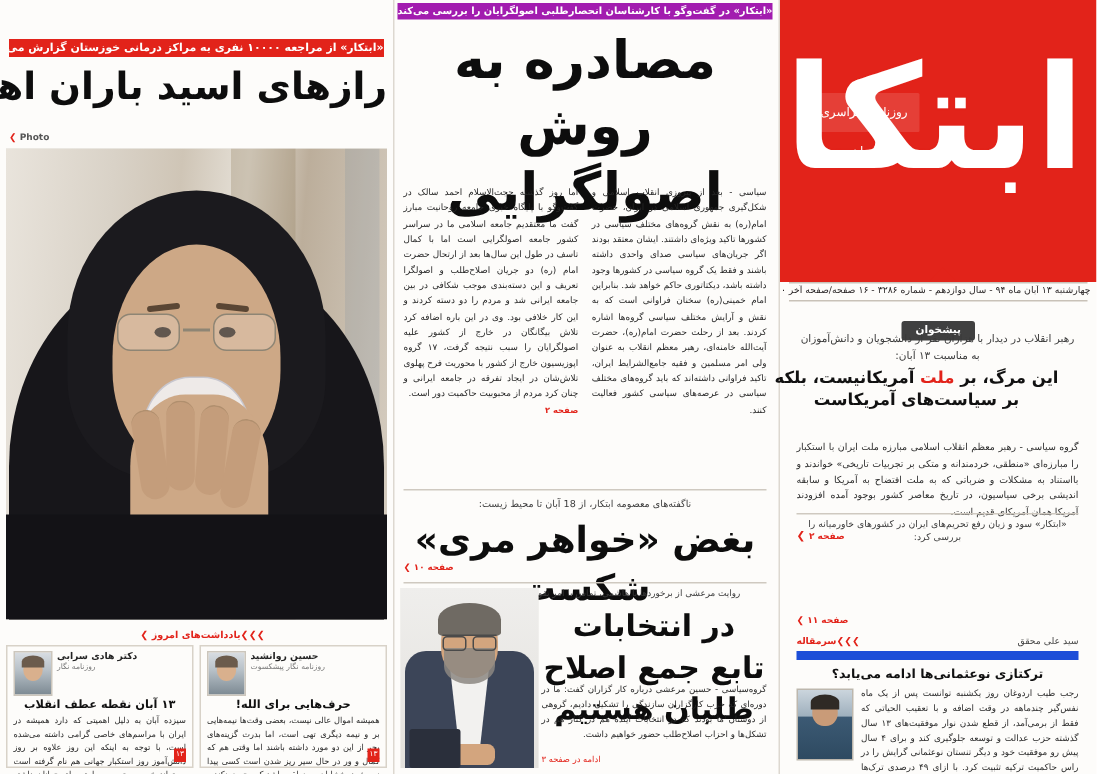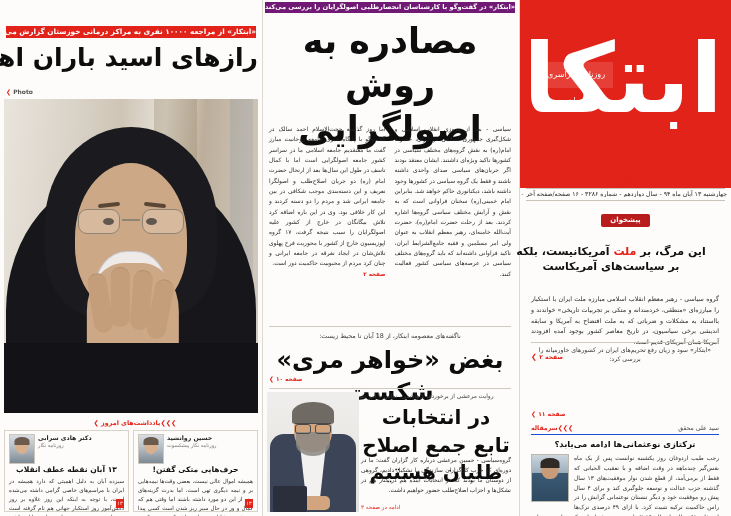--- a/index.html
+++ b/index.html
@@ -61,21 +61,21 @@
     padding: 0 4px;
     white-space: nowrap;
     overflow: hidden;
   }
   .dateline-rule { position: absolute; top: 188px; right: 6px; width: 199px; height: 1px; background: #c9c2b8; }
   .dateline-rule2 { position: absolute; top: 200px; right: 6px; width: 199px; height: 1px; background: #c9c2b8; }
 
   
   .badge {
     display: inline-block;
-    background: #b91c1c; color: #fff;
+    background: #404040; color: #fff;
     font-size: 7px; font-weight: bold;
     padding: 2px 9px 3px; border-radius: 2px;
     letter-spacing: -0.2px;
   }
   .rc-badge-wrap { position: absolute; top: 207px; right: 0; width: 211px; text-align: center; }
 
   .rc-kicker {
     position: absolute; top: 221px; right: 14px; width: 184px;
     font-size: 7px; color: #3a3a3a; line-height: 1.55;
     text-align: center;
@@ -120,21 +120,21 @@
   .edit-hdr {
     position: absolute; top: 424px; right: 12px; width: 188px;
     display: flex; justify-content: space-between; align-items: center;
     font-size: 6.2px; color: #444;
   }
   .edit-hdr .left { color: #444; }
   .edit-hdr .right { color: #e2231a; font-weight: bold; }
   .edit-hdr .right::before { content: "\276F\276F\276F "; }
   .edit-box {
     position: absolute; top: 434px; right: 12px; width: 188px; height: 76px;
-    border-top: 1px solid #1d4ed8;
+    border-top: 6px solid #1d4ed8;
     padding-top: 4px;
   }
   .edit-title {
     font-size: 8.4px; font-weight: bold; color: #111;
     text-align: center; line-height: 1.4; margin-bottom: 3px;
   }
   .edit-photo {
     float: left; width: 38px; height: 48px; margin: 0 5px 3px 0;
     background: linear-gradient(180deg,#cbd5dd 0%,#9fb0bd 38%,#3c5a74 39%,#2e4a61 100%);
     border: 1px solid #bdb7ad;
@@ -152,21 +152,21 @@
     width: 19px; height: 10px; border-radius: 50% 50% 0 0;
     background: #2f2a25;
   }
   .edit-body {
     font-size: 5.9px; color: #2a2a2a; line-height: 1.68; text-align: justify;
   }
 
   
   .mid-banner {
     position: absolute; top: 2px; right: 4px; width: 250px; height: 11px;
-    background: #701a75; color: #fff;
+    background: #a21caf; color: #fff;
     font-size: 6.6px; font-weight: bold; line-height: 11px;
     text-align: center; letter-spacing: -0.3px; white-space: nowrap; overflow: hidden;
   }
   .mid-watermark {
     position: absolute; top: 15px; right: 86px;
     width: 92px; height: 22px;
     background: rgba(226,35,26,0.25);
     color: rgba(255,255,255,0.7);
     font-size: 19px; font-weight: bold; text-align: center; line-height: 22px;
     overflow: hidden;
@@ -454,21 +454,21 @@
     <div class="notes-wrap">
 
       <div class="note">
         <div class="note-meta">
           <div class="note-author">
             <span>حسین روانشید</span>
             <span class="note-role">روزنامه نگار پیشکسوت</span>
           </div>
           <div class="note-avatar"></div>
         </div>
-        <div class="note-title">حرف‌هایی متکی گفتن!</div>
+        <div class="note-title">حرف‌هایی برای الله!</div>
         <div class="note-body">همیشه اموال عالی نیست، بعضی وقت‌ها نیمه‌هایی بر و نیمه دیگری تهی است، اما بدرت گزینه‌های بحر از این دو مورد داشته باشند اما وقتی هم که کمال و ور در حال سیر ریز شدن است کسی پیدا نمی‌شود یخشایان و منطقی باشد که رحمت نکند و به جمیع بی‌نگویند.</div>
         <div class="note-mark">۱۳</div>
       </div>
 
       <div class="note">
         <div class="note-meta">
           <div class="note-author">
             <span>دکتر هادی سرابی</span>
             <span class="note-role">روزنامه نگار</span>
           </div>
@@ -527,20 +527,21 @@
     </div>
 
     <div class="dateline-rule"></div>
     <div class="dateline">چهارشنبه ۱۳ آبان ماه ۹۴ - سال دوازدهم - شماره ۳۲۸۶ - ۱۶ صفحه/صفحه آخر ۵۰۰ تومان</div>
     <div class="dateline-rule2"></div>
 
     <div class="rc-badge-wrap">
       <span class="badge">پیشخوان</span>
     </div>
 
+    <div class="rc-kicker">رهبر انقلاب در دیدار با هزاران نفر از دانشجویان و دانش‌آموزان به مناسبت ۱۳ آبان:</div>
 
     <div class="rc-head">
       <span>این مرگ، بر </span><span class="hl">ملت</span><span> آمریکانیست، بلکه بر سیاست‌های آمریکاست</span>
     </div>
 
     <div class="rc-body">
       <span>گروه سیاسی - رهبر معظم انقلاب اسلامی مبارزه ملت ایران با استکبار را مبارزه‌ای «منطقی، خردمندانه و متکی بر تجربیات تاریخی» خواندند و بااستناد به مشکلات و ضرباتی که به ملت افتضاح به آمریکا و سابقه اندیشی برخی سیاسیون، در تاریخ معاصر کشور بوجود آمده افزودند آمریکا همان آمریکای قدیم است.</span>
       <span class="pageref">صفحه ۲</span>
     </div>
 

